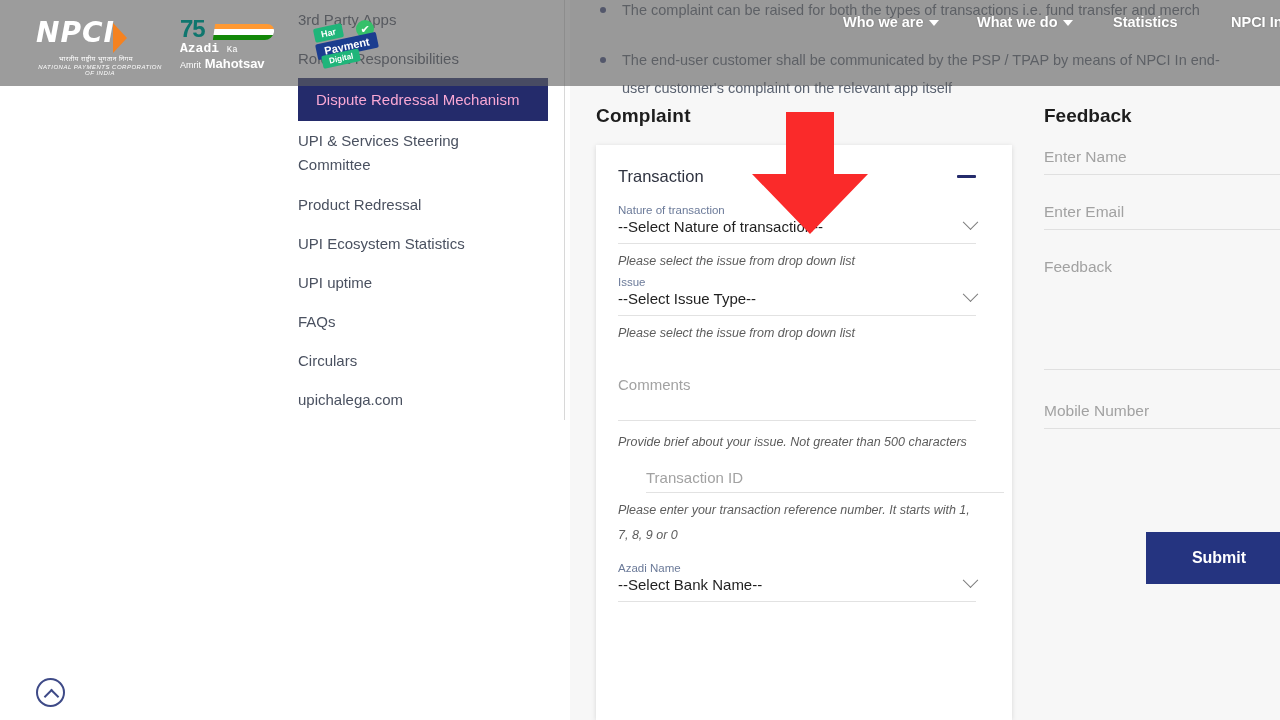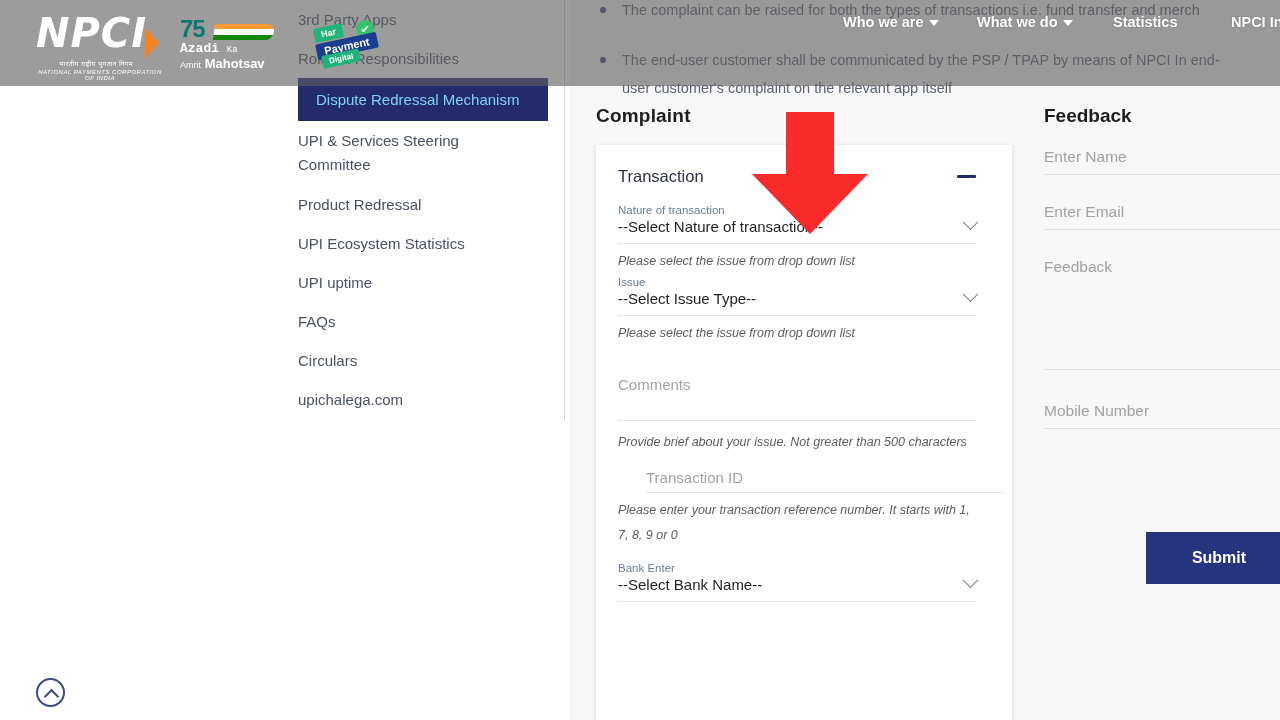--- a/index.html
+++ b/index.html
@@ -63,41 +63,41 @@
   }
   .side-item {
     color: #4a5160;
     font-size: 15px;
     line-height: 23px;
     padding: 8px 0 8px 0;
     cursor: pointer;
   }
   .side-item.active {
     background: #242b6b;
-    color: #7dd3fc;
+    color: #f9a8d4;
     padding: 10px 0 10px 18px;
     margin-left: 0px;
     width: 250px;
   }
   .side-item.two-line { line-height: 24px; }
 
   
   .logo-block {
     position: absolute; left: 36px; top: 18px;
     display: flex; align-items: flex-start; gap: 16px;
   }
   .npci-logo {
     position: relative;
     width: 128px; height: 52px;
     color: #ffffff;
   }
   .npci-word {
     font-family: "DejaVu Sans", sans-serif;
     font-weight: 700; font-style: italic;
-    font-size: 40px; letter-spacing: 1px;
+    font-size: 28px; letter-spacing: 1px;
     color: #ffffff;
     line-height: 30px;
   }
   .npci-arrow {
     display: inline-block;
     width: 0; height: 0;
     border-left: 14px solid #F58220;
     border-top: 15px solid transparent;
     border-bottom: 15px solid transparent;
     vertical-align: middle;
@@ -389,21 +389,21 @@
       <div class="gap-sm"></div>
 
       <div class="field">
         <input class="text-input" type="text" placeholder="Transaction ID" style="">
         <div class="helper" style="line-height:25px">Please enter your transaction reference number. It starts with 1, 7, 8, 9 or 0</div>
       </div>
 
       <div class="gap-sm"></div>
 
       <div class="field">
-        <div class="field-label">Bank Enter</div>
+        <div class="field-label">Azadi Name</div>
         <div class="select-row">
           <span class="select-value">--Select Bank Name--</span>
           <span class="chev"></span>
         </div>
       </div>
 
     </div>
   </div>
 
   <div class="feedback-title">Feedback</div>

